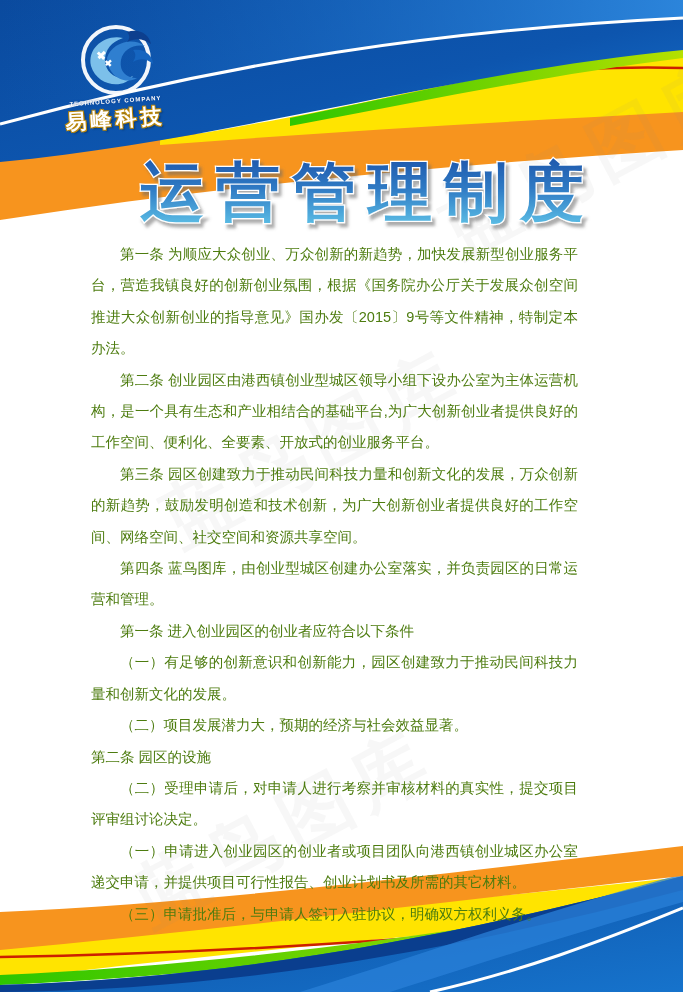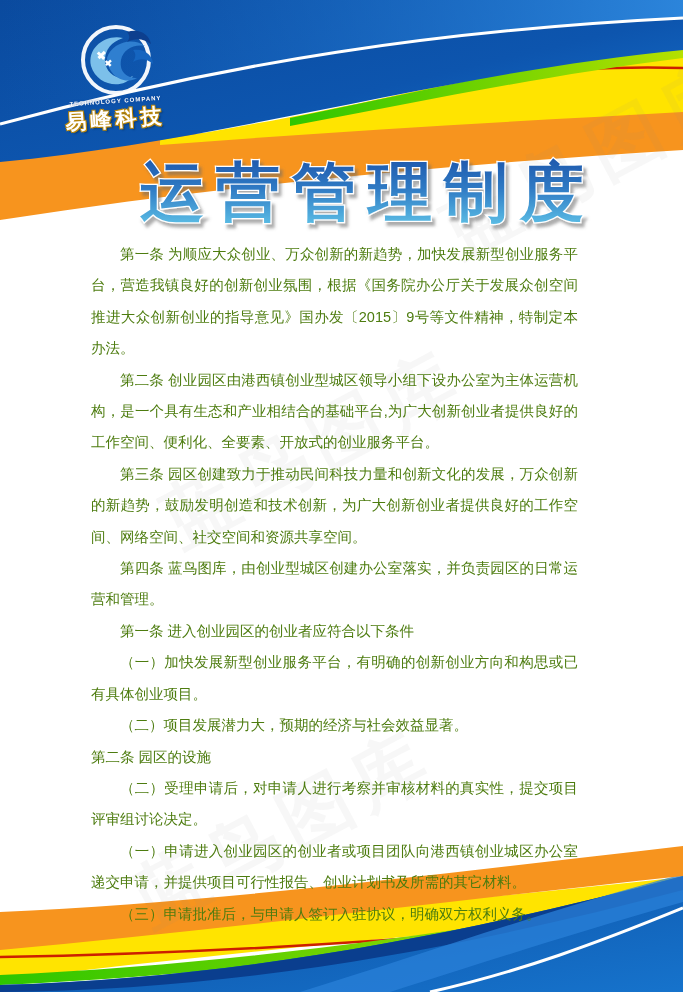--- a/index.html
+++ b/index.html
@@ -119,21 +119,21 @@
   <div class="wm wm1">蓝鸟图库</div>
   <div class="wm wm2">蓝鸟图库</div>
   <div class="wm wm3">蓝鸟图库</div>
 
   <div class="doc-body">
       <p class="para">第一条 为顺应大众创业、万众创新的新趋势，加快发展新型创业服务平台，营造我镇良好的创新创业氛围，根据《国务院办公厅关于发展众创空间推进大众创新创业的指导意见》国办发〔2015〕9号等文件精神，特制定本办法。</p>
       <p class="para">第二条 创业园区由港西镇创业型城区领导小组下设办公室为主体运营机构，是一个具有生态和产业相结合的基础平台,为广大创新创业者提供良好的工作空间、便利化、全要素、开放式的创业服务平台。</p>
       <p class="para">第三条 园区创建致力于推动民间科技力量和创新文化的发展，万众创新的新趋势，鼓励发明创造和技术创新，为广大创新创业者提供良好的工作空间、网络空间、社交空间和资源共享空间。</p>
       <p class="para">第四条 蓝鸟图库，由创业型城区创建办公室落实，并负责园区的日常运营和管理。</p>
       <p class="para">第一条 进入创业园区的创业者应符合以下条件</p>
-      <p class="para">（一）加快发展新型创业服务平台，有明确的创新创业方向和构思或已有具体创业项目。</p>
+      <p class="para">（一）有足够的创新意识和创新能力，园区创建致力于推动民间科技力量和创新文化的发展。</p>
       <p class="para">（二）项目发展潜力大，预期的经济与社会效益显著。</p>
       <p class="para no-indent">第二条 园区的设施</p>
       <p class="para">（二）受理申请后，对申请人进行考察并审核材料的真实性，提交项目评审组讨论决定。</p>
       <p class="para">（一）申请进入创业园区的创业者或项目团队向港西镇创业城区办公室递交申请，并提供项目可行性报告、创业计划书及所需的其它材料。</p>
       <p class="para">（三）申请批准后，与申请人签订入驻协议，明确双方权利义务。</p>
     </div>
 
   <svg class="ftr-svg" width="683" height="160" viewBox="0 0 160 0 683 160" aria-hidden="true">
   </svg>
   <svg class="ftr-svg" width="683" height="160" viewBox="0 0 683 160" aria-hidden="true">

